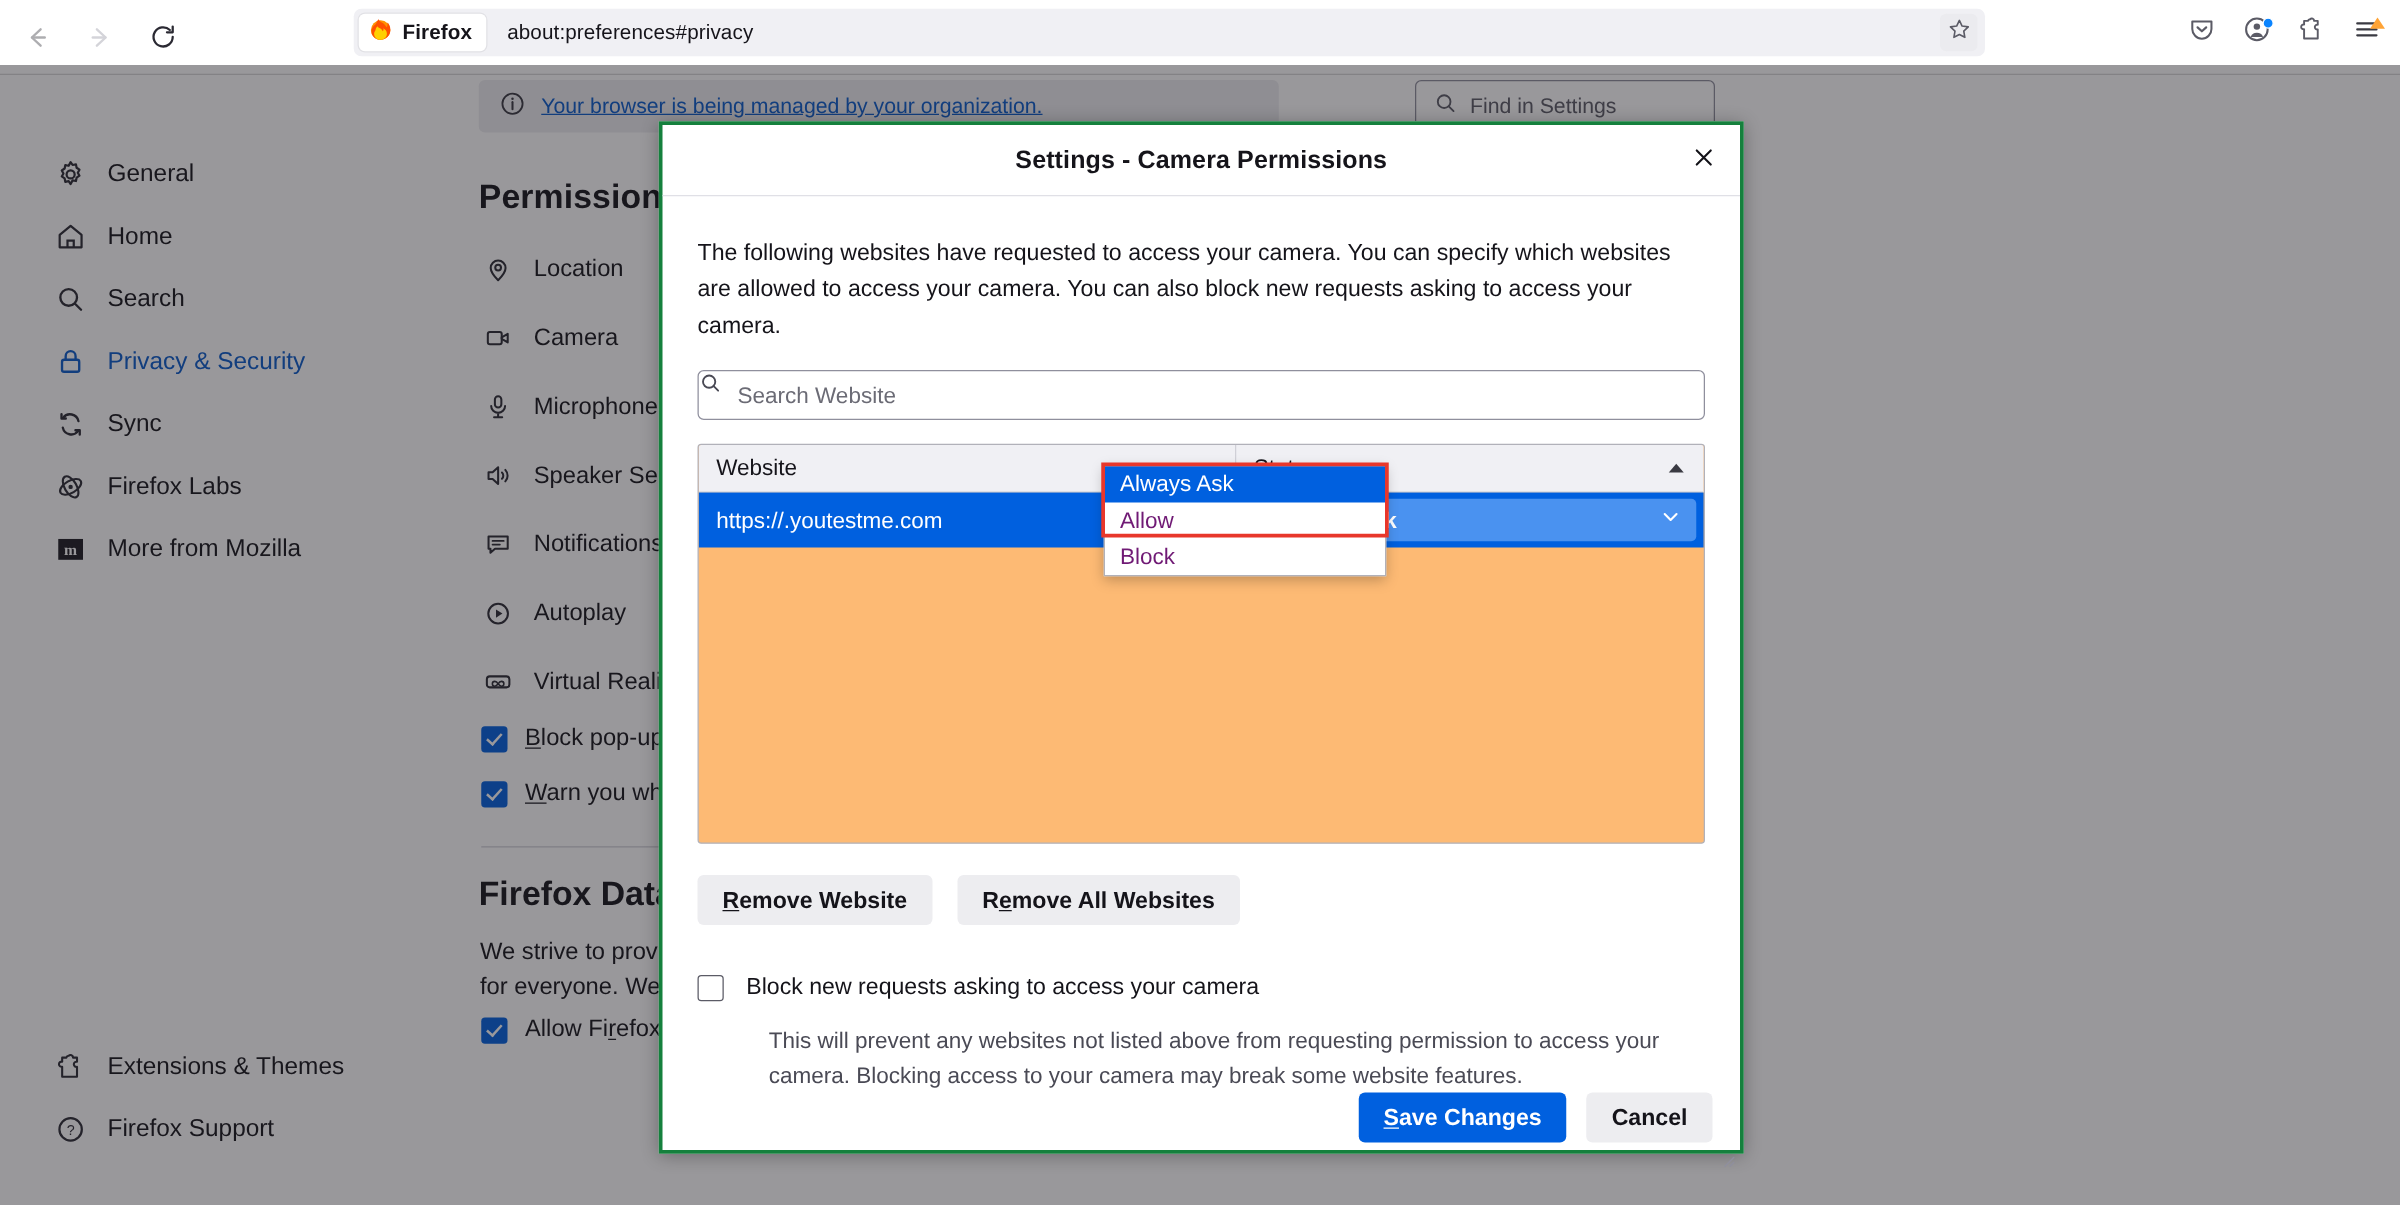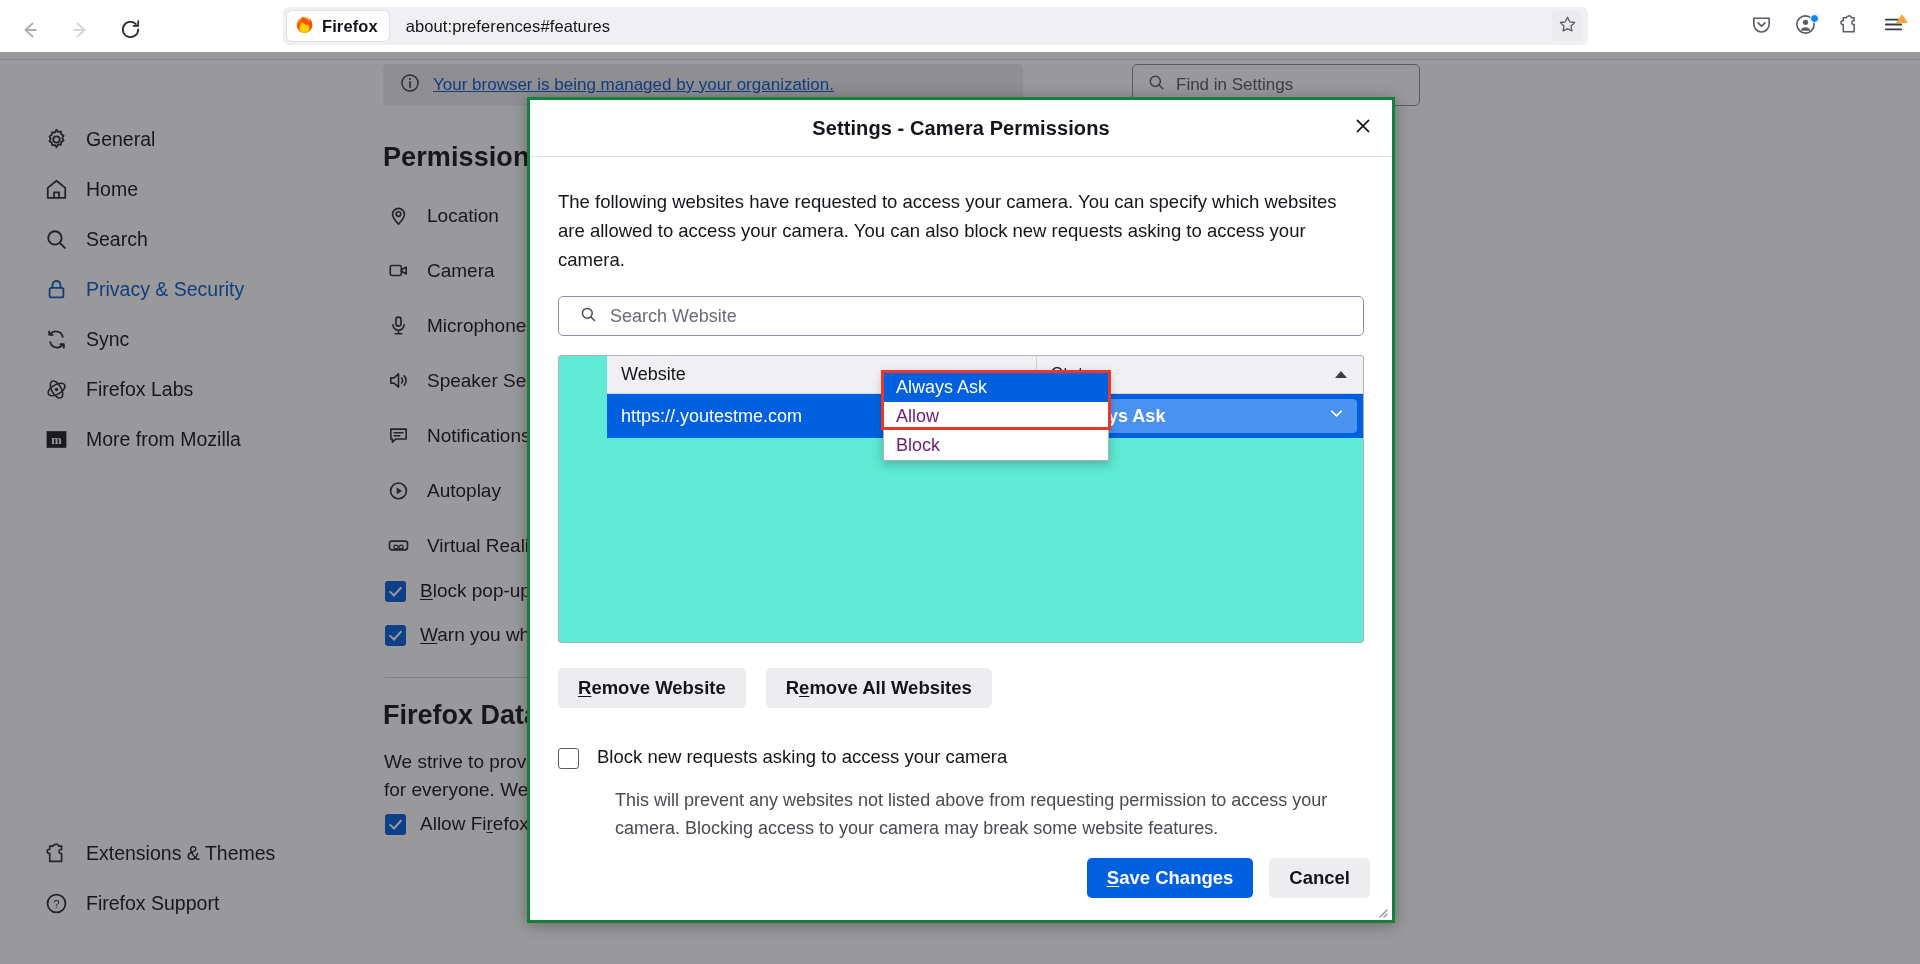--- a/index.html
+++ b/index.html
@@ -80,21 +80,21 @@
     position: absolute; left: 375px; top: 0; right: 0; height: 912px;
     padding: 10px 0 0 0;
   }
   #infobar {
     position: absolute; left: 8px; top: 12px; width: 640px; height: 42px;
     background: #ededf0; border-radius: 5px;
     display: flex; align-items: center; gap: 12px; padding: 0 16px;
   }
   #infobar a { color: #0a5bca; font-size: 17px; text-decoration: underline; }
   #findbox {
-    position: absolute; left: 757px; top: 12px; width: 288px; height: 42px;
+    position: absolute; left: 757px; top: 12px; width: 240px; height: 42px;
     border: 1px solid #8f8f9d; border-radius: 5px;
     display: flex; align-items: center; gap: 10px; padding: 0 14px;
     color: #5b5b66; font-size: 17px; background: #fff;
   }
   #perm-title {
     position: absolute; left: 8px; top: 90px;
     font-size: 27px; font-weight: 700; color: #15141a; letter-spacing: .1px;
   }
   .perm-row {
     position: absolute; left: 10px;
@@ -145,33 +145,33 @@
     position: absolute; right: 12px; top: 11px;
     width: 34px; height: 34px; border-radius: 5px;
     display: flex; align-items: center; justify-content: center;
   }
   #dlg-body { padding: 30px 28px 0 28px; flex: 1; display: flex; flex-direction: column; position: relative; }
   #dlg-desc { font-size: 18.5px; color: #15141a; line-height: 29px; margin: 0 0 22px 0; }
 
   #search-wrap {
     position: relative; height: 40px; flex: none;
     border: 1px solid #8f8f9d; border-radius: 5px; background: #fff;
-    display: flex; align-items: center; padding: 0 20px; gap: 10px;
+    display: flex; padding: 0 0; gap: 10px;
     margin-bottom: 19px;
   }
   #search-input {
     border: 0; outline: 0; flex: 1; font-size: 18px;
     font-family: "Liberation Sans", sans-serif; color: #15141a; background: transparent;
   }
   #search-input::placeholder { color: #6b6b75; }
 
   #table-box {
-    flex: none; height: 288px;
+    flex: none; height: 320px;
     border: 1px solid #b1b1b9; border-radius: 3px;
-    background: #5eead4; overflow: hidden; position: relative; padding-left: 48px;
+    background: #fdba74; overflow: hidden; position: relative;
   }
   #table-head { display: flex; height: 38px; background: #f0f0f4; border-bottom: 1px solid #d7d7db; }
   .th {
     display: flex; align-items: center; font-size: 18px; color: #15141a; padding: 0 14px;
     position: relative;
   }
   .th.website { width: 429px; }
   .th.status { flex: 1; border-left: 1px solid #d0d0d7; justify-content: space-between; }
   .sort-arrow { width: 0; height: 0; border-left: 6px solid transparent; border-right: 6px solid transparent; border-bottom: 7px solid #3a3a42; margin-right: 2px; }
 
@@ -254,21 +254,21 @@
     <div id="ff-chip">
       <span>
         <svg width="19" height="19" viewBox="0 0 20 20">
           <circle cx="10" cy="10.6" r="8.2" fill="#ff9100"></circle>
           <path d="M10 18.8c4.5 0 8.2-3.7 8.2-8.2 0-3-1-4.9-2.6-6.3.5 1.7.2 3.2-.6 4 -1-2.3-2.6-3.6-4.4-4.4 -1.9-.9-2.2-2.4-2.2-2.4S7 2.6 6.6 4.4C6.2 6 4 6.7 3.1 8.6c-.6 1.2-.8 2.3-.8 3.3 .3 3.8 3.5 6.9 7.7 6.9z" fill="#ff5000"></path>
           <path d="M10 18.8c2.9 0 5.3-2.3 5.3-5.1 0-2.4-1.6-3.7-3-4.6 .4 1.1 0 2-.5 2.4 -.4-1.1-1.6-2.2-2.9-2.7 -1.1-.4-1.6-1.4-1.6-1.4S6 8.9 5.8 10c-.3 1.5-1.3 2-1.3 3.6 0 2.9 2.5 5.2 5.5 5.2z" fill="#ffd000"></path>
         </svg>
       </span>
       <span id="ff-chip-label">Firefox</span>
     </div>
-    <span id="url-text">about:preferences#features</span>
+    <span id="url-text">about:preferences#privacy</span>
     <div id="star-btn">
       <span>
         <svg width="19" height="19" viewBox="0 0 20 20">
             <path d="M10 2.4l2.3 4.8 5.2.7-3.8 3.6 .9 5.2L10 14.3l-4.6 2.4 .9-5.2L2.5 7.9l5.2-.7z" fill="none" stroke="#5b5b66" stroke-width="1.35" stroke-linejoin="round"></path>
           </svg>
       </span>
     </div>
   </div>
 
   <div id="toolbar-right">

